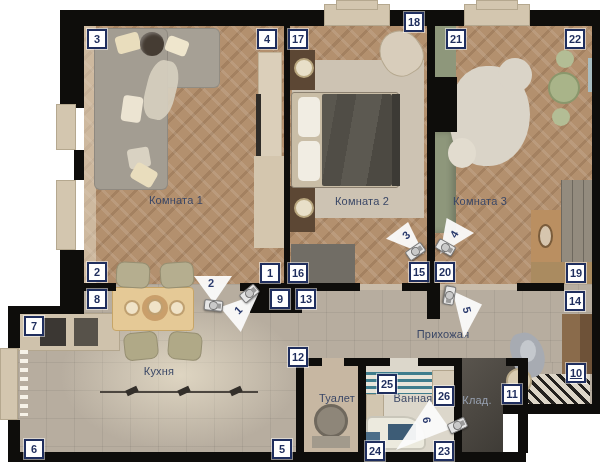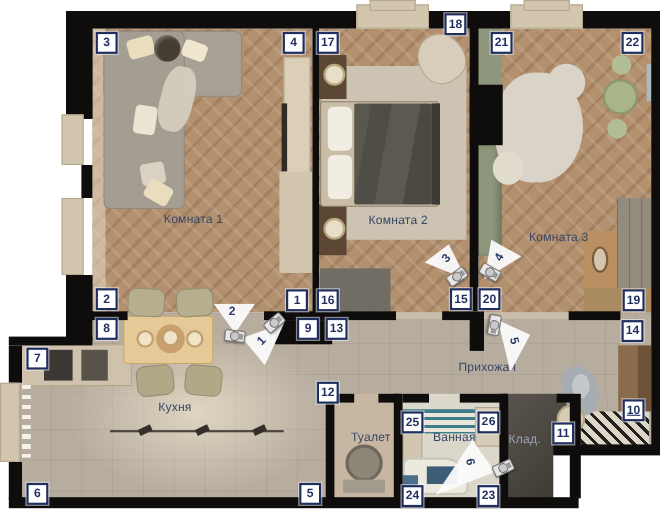--- a/index.html
+++ b/index.html
@@ -173,21 +173,21 @@
   <div class="abs wall" style="left:358px;top:358px;width:8px;height:95px;"></div>
   <div class="abs wall" style="left:366px;top:358px;width:24px;height:8px;"></div>
   <div class="abs wall" style="left:418px;top:358px;width:42px;height:8px;"></div>
   <div class="abs wall" style="left:454px;top:358px;width:8px;height:95px;"></div>
   <div class="abs wall" style="left:506px;top:358px;width:14px;height:8px;"></div>
   <div class="abs wall" style="left:518px;top:358px;width:10px;height:95px;"></div>
   <div class="abs wall" style="left:503px;top:404px;width:97px;height:10px;"></div>
 
   <div class="label" style="left:176px;top:200px;">Комната 1</div>
   <div class="label" style="left:362px;top:201px;">Комната 2</div>
-  <div class="label" style="left:508px;top:201px;margin-top:15px;">Комната 3</div>
+  <div class="label" style="left:480px;top:201px;">Комната 3</div>
   <div class="label" style="left:443px;top:334px;">Прихожая</div>
   <div class="label" style="left:159px;top:371px;">Кухня</div>
   <div class="label" style="left:337px;top:398px;">Туалет</div>
   <div class="label" style="left:413px;top:398px;text-align:right;">Ванная</div>
   <div class="label dark" style="left:477px;top:400px;">Клад.</div>
 
   <div class="cone" style="left:194px;top:276px;width:38px;height:27px;clip-path:polygon(0 0,100% 0,52% 100%);">
     <span style="left:14px;top:1px;">2</span>
     </div>
   <div class="cam" style="left:204px;top:300px;transform:rotate(6deg);"></div>
@@ -228,22 +228,22 @@
   <div class="marker" style="left: 298px; top: 273px;">16</div>
   <div class="marker" style="left: 419px; top: 272px;">15</div>
   <div class="marker" style="left: 445px; top: 272px;">20</div>
   <div class="marker" style="left: 576px; top: 273px;">19</div>
   <div class="marker" style="left: 97px; top: 299px;">8</div>
   <div class="marker" style="left: 280px; top: 299px;">9</div>
   <div class="marker" style="left: 306px; top: 299px;">13</div>
   <div class="marker" style="left: 575px; top: 301px;">14</div>
   <div class="marker" style="left: 34px; top: 326px;">7</div>
   <div class="marker" style="left: 298px; top: 357px;">12</div>
-  <div class="marker" style="left: 375px; top: 384px;">25</div>
-  <div class="marker" style="left: 444px; top: 384px; font-family: Liberation Mono, monospace;">26</div>
+  <div class="marker" style="left: 387px; top: 384px;">25</div>
+  <div class="marker" style="left: 444px; top: 396px;">26</div>
   <div class="marker" style="left: 512px; top: 394px;">11</div>
   <div class="marker" style="left: 576px; top: 373px; text-decoration: underline;">10</div>
   <div class="marker" style="left: 375px; top: 451px;">24</div>
   <div class="marker" style="left: 444px; top: 451px;">23</div>
   <div class="marker" style="left: 34px; top: 449px;">6</div>
   <div class="marker" style="left: 282px; top: 449px;">5</div>
 
 </div>
 
 </body></html>

